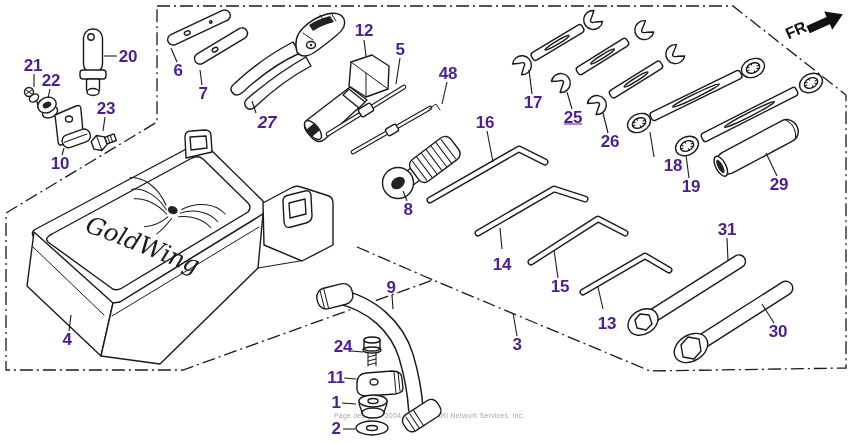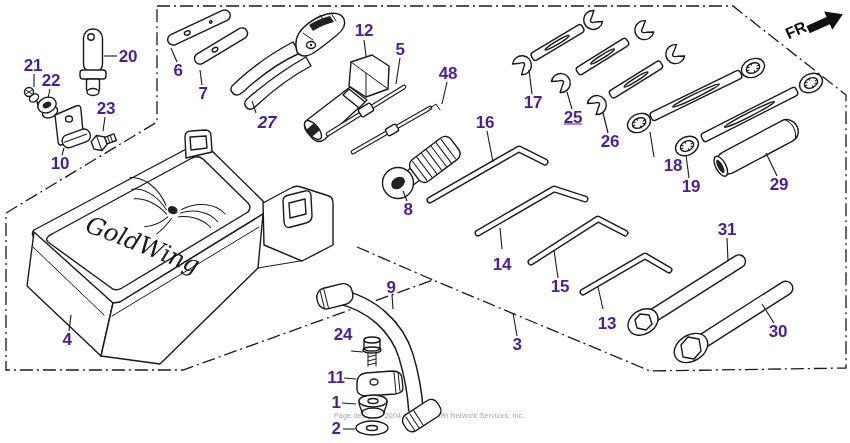--- a/index.html
+++ b/index.html
@@ -339,19 +339,19 @@
       <div class="plabel" style="left: 656px; top: 165px; margin-left: 17px;">18</div>
       <div class="plabel" style="left: 691px; top: 186px;">19</div>
       <div class="plabel" style="left: 779px; top: 184px;">29</div>
       <div class="plabel" style="left: 502px; top: 257px; margin-top: 7px;">14</div>
       <div class="plabel" style="left: 560px; top: 286px;">15</div>
       <div class="plabel" style="left: 607px; top: 323px;">13</div>
       <div class="plabel" style="left: 727px; top: 229px;">31</div>
       <div class="plabel" style="left: 778px; top: 331px;">30</div>
       <div class="plabel" style="left: 517px; top: 344px;">3</div>
       <div class="plabel" style="left: 391px; top: 287px;">9</div>
-      <div class="plabel" style="left: 343px; top: 334px;">24</div>
+      <div class="plabel" style="left: 343px; top: 346px;">24</div>
       <div class="plabel" style="left: 336px; top: 377px;">11</div>
       <div class="plabel" style="left: 336px; top: 402px;">1</div>
       <div class="plabel" style="left: 336px; top: 428px;">2</div>
       <div class="plabel" style="left: 67px; top: 339px;">4</div>
     </div>
 </div>
 
 </body></html>

